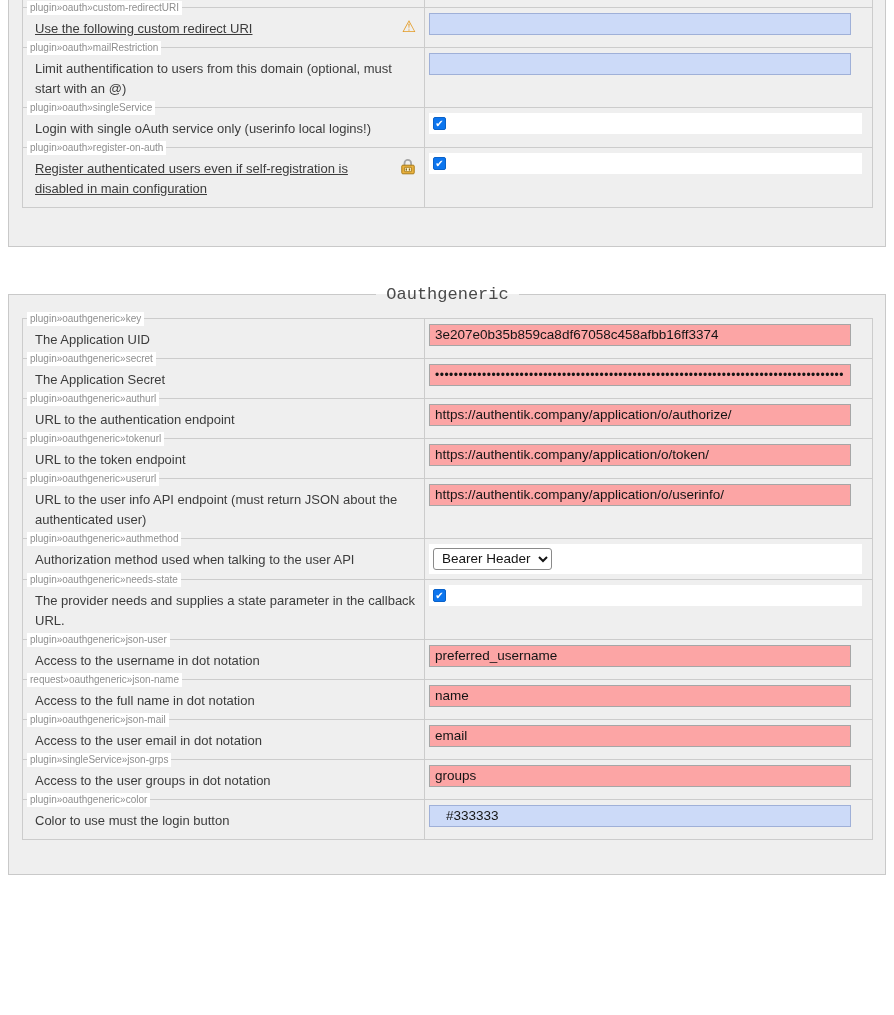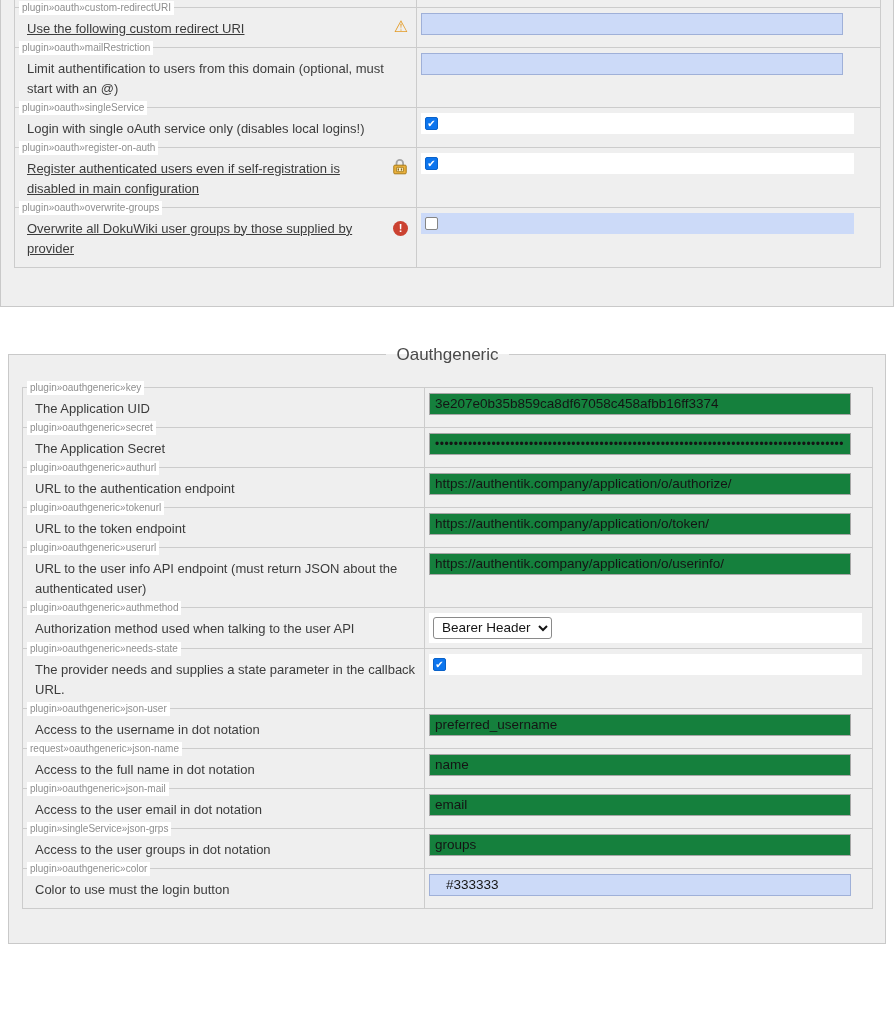--- a/index.html
+++ b/index.html
@@ -6,38 +6,39 @@
   html, body {
     margin: 0; padding: 0;
     background: #ffffff;
     font-family: "Liberation Sans", "DejaVu Sans", sans-serif;
     color: #3c3c3c;
   }
   .page { width: 894px; min-height: 1015px; }
 
   
   .panel {
-    margin: 0 0;
+    margin: 0 8px;
     background: #efefef;
     border: 1px solid #c9c9c9;
   }
   .panel-top {
     border-top: none;
     padding: 0 12px 38px 13px;
   }
   fieldset.panel-generic {
     min-width: 0;
     margin: 38px 8px 0 8px;
     padding: 10px 12px 34px 13px;
   }
   legend.legend {
-    margin: 12px auto;
+    margin: 4px auto;
     padding: 0 10px;
     font-size: 17px;
     color: #4a4a4a;
+    font-family: Liberation Mono, monospace;
   }
 
   
   table.cfg {
     border-collapse: collapse;
     width: 100%;
     table-layout: fixed;
   }
   table.cfg td { border: 1px solid #cccccc; vertical-align: top; }
   .panel-top tr.partial td { border-top: none; height: 7px; padding: 0; }
@@ -74,21 +75,21 @@
     text-align: center;
   }
   .icon-lock { top: 10px; width: 16px; height: 17px; }
 
   td.val { padding: 5px 0 5px 4px; }
 
   input.txt {
     display: block;
     width: 422px; height: 22px;
     border: 1px solid #a6a6a6;
-    background: #15803d;
+    background: #fca5a5;
     color: #141414;
     font-family: "Liberation Sans", "DejaVu Sans", sans-serif;
     font-size: 13.5px;
     padding: 1px 5px;
   }
   input.txt.default { background: #ccdaf8; border-color: #9fb0d8; padding-left: 16px; }
   input.txt.pwd { font-size: 12px; letter-spacing: 0.5px; }
 
   .strip {
     width: 433px;
@@ -155,21 +156,21 @@
       <span class="chip">plugin»oauth»mailRestriction</span>
       <span class="lbl-text">Limit authentification to users from this domain (optional, must start with an @)</span>
     </td>
     <td class="val">
               <input type="text" class="txt default" value="" style="">
             </td>
   </tr>
           <tr>
     <td class="lbl">
       <span class="chip">plugin»oauth»singleService</span>
-      <span class="lbl-text">Login with single oAuth service only (disables local logins!)</span>
+      <span class="lbl-text">Login with single oAuth service only (userinfo local logins!)</span>
     </td>
     <td class="val">
               <div class="strip white">
                 <span class="cb checked" role="checkbox" aria-checked="true"></span>
               </div>
             </td>
   </tr>
           <tr>
     <td class="lbl has-icon">
       <span class="chip">plugin»oauth»register-on-auth</span>
@@ -181,32 +182,20 @@
                   <rect x="5.6" y="10.4" width="1.4" height="2.2" fill="#8a6410"></rect>
                   <rect x="8.8" y="10.4" width="1.4" height="2.2" fill="#8a6410"></rect>
                 </svg></span>
             </td>
     <td class="val">
               <div class="strip white">
                 <span class="cb checked" role="checkbox" aria-checked="true"></span>
               </div>
             </td>
   </tr>
-          <tr>
-    <td class="lbl has-icon">
-      <span class="chip">plugin»oauth»overwrite-groups</span>
-      <span class="lbl-text">Overwrite all DokuWiki user groups by those supplied by provider</span>
-    <span class="row-icon icon-error">!</span>
-            </td>
-    <td class="val">
-              <div class="strip default">
-                <span class="cb unchecked" role="checkbox" aria-checked="false"></span>
-              </div>
-            </td>
-  </tr>
         </tbody>
     </table>
   </div>
 
   <fieldset class="panel panel-generic">
     <legend class="legend">Oauthgeneric</legend>
     <table class="cfg">
       <tbody>
           <tr>
     <td class="lbl">

